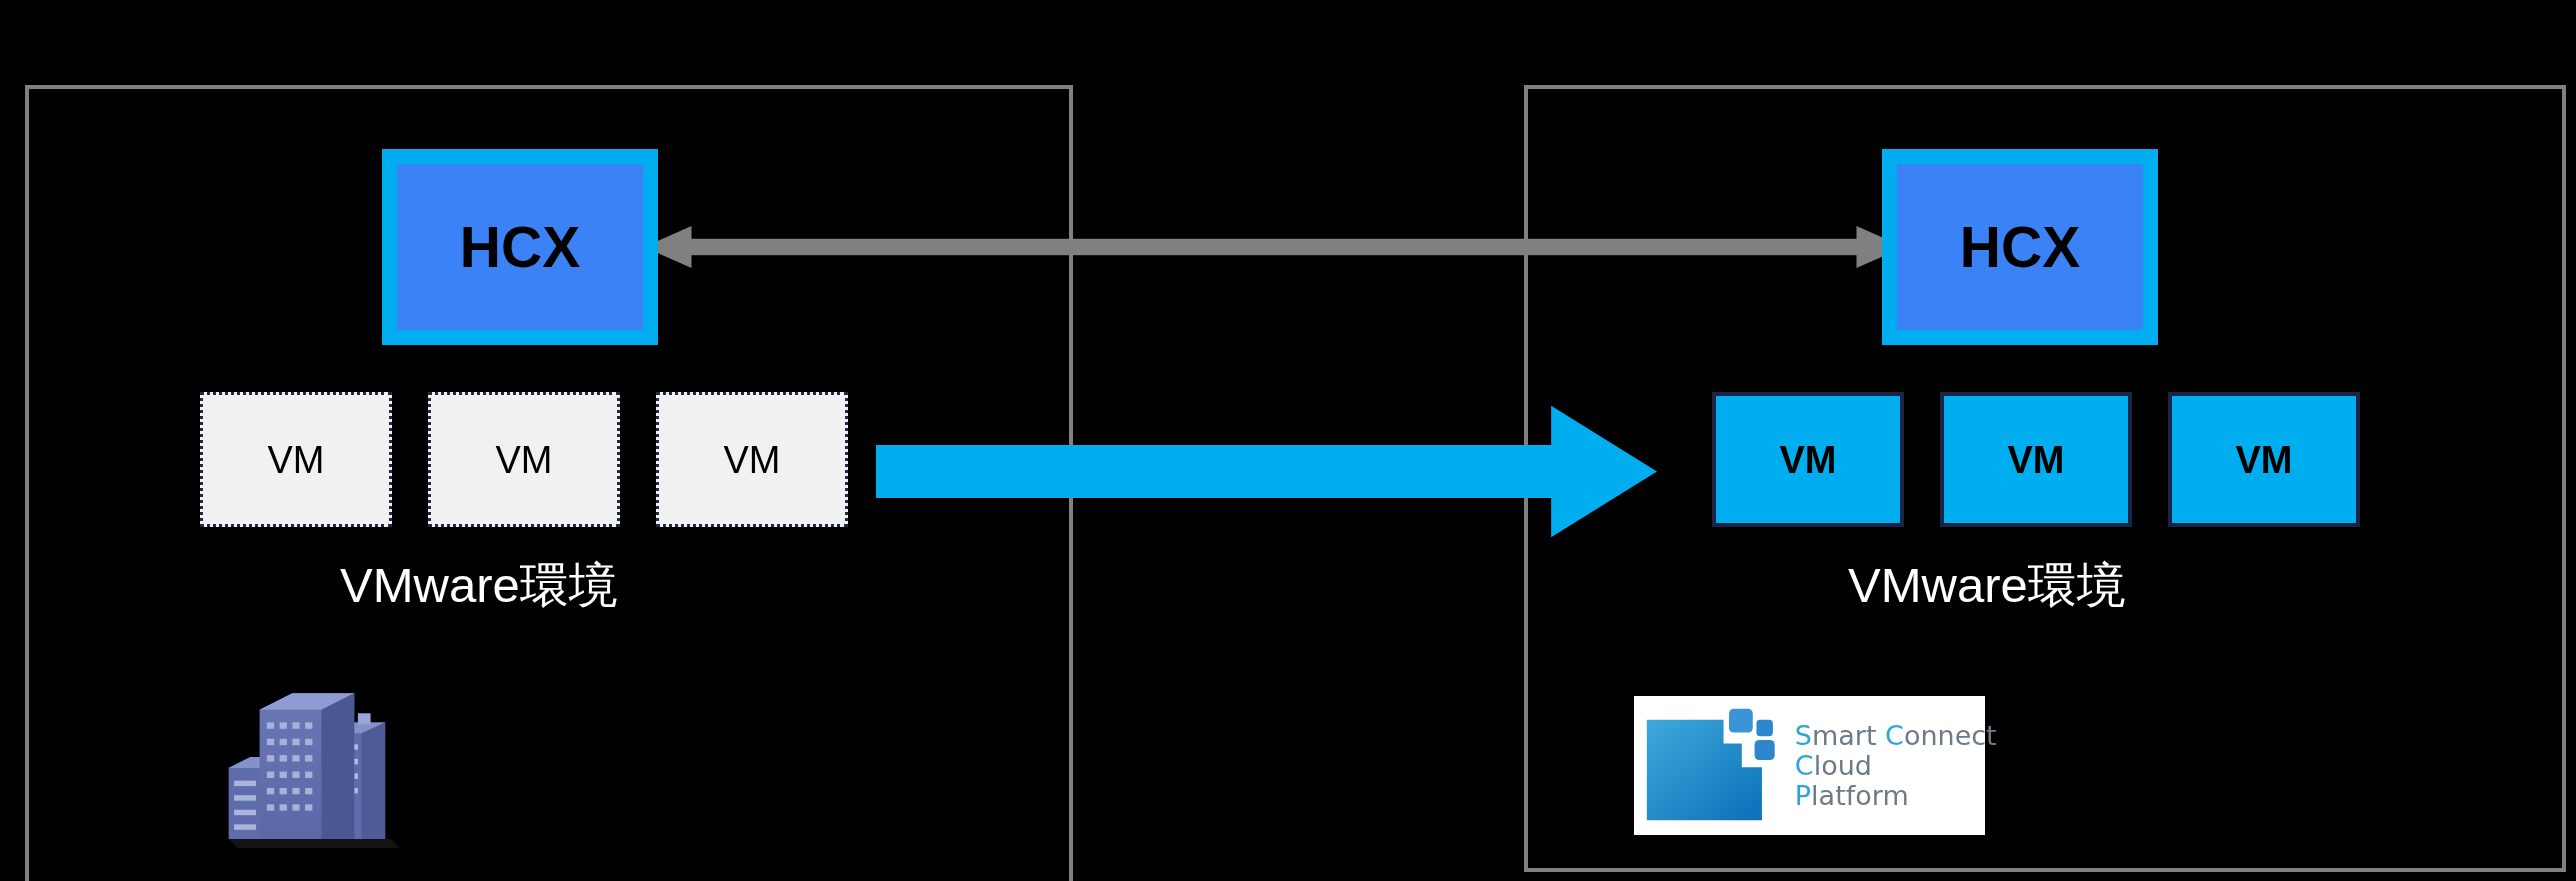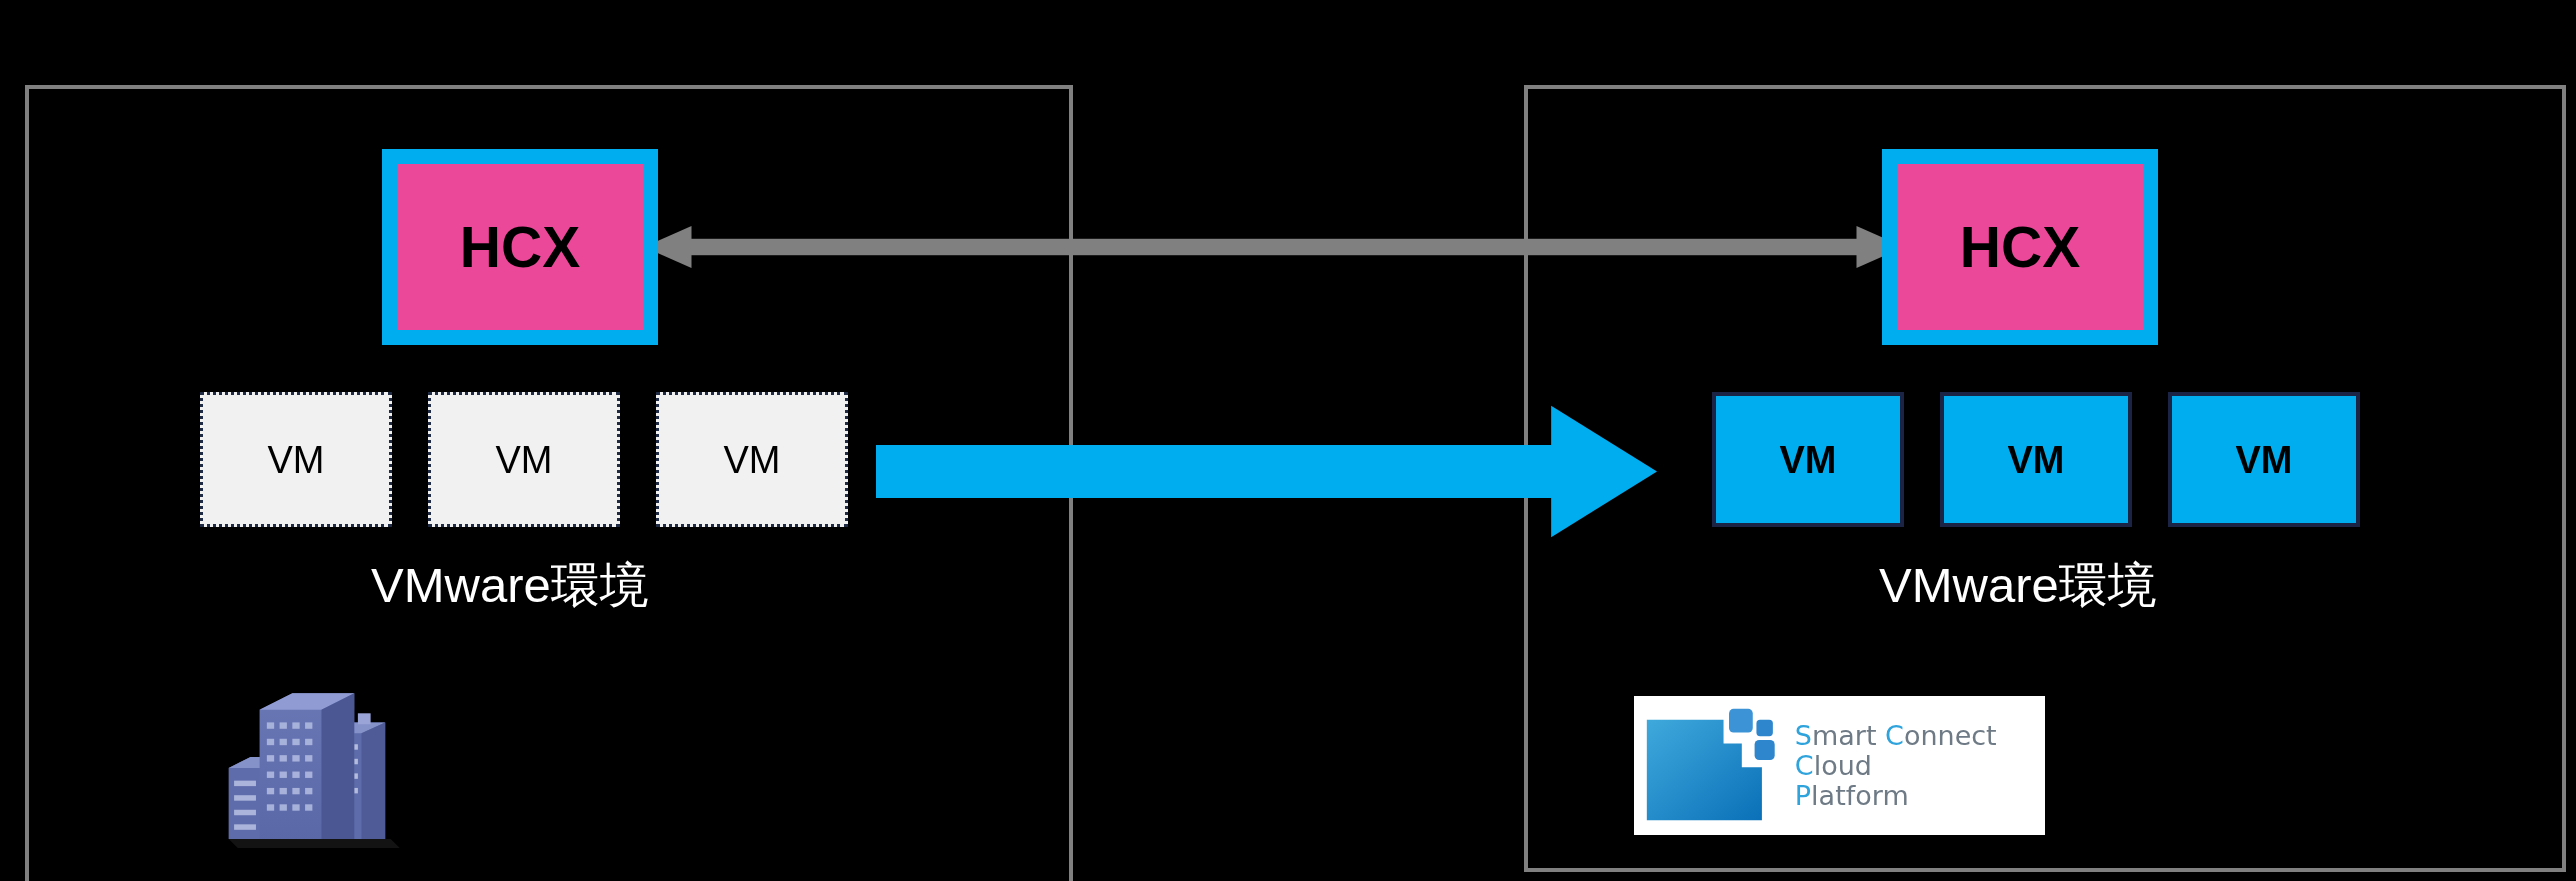--- a/index.html
+++ b/index.html
@@ -42,21 +42,21 @@
   .hcx-box {
     position: absolute;
     background: #00AEEF;
     padding: 14.6px;
     box-sizing: border-box;
     display: flex;
     align-items: center;
     justify-content: center;
   }
   .hcx-inner {
-    background: #ec4899;
+    background: #3b82f6;
     width: 100%;
     height: 100%;
     display: flex;
     align-items: center;
     justify-content: center;
   }
   .hcx-label {
     color: #000000;
     font-weight: bold;
     font-size: 57px;
@@ -114,21 +114,20 @@
   .vm-box.source .vm-label { font-weight: normal; }
   .vm-box.target .vm-label { font-weight: bold; }
 
   
   .env-caption {
     position: absolute;
     color: #FFFFFF;
     font-size: 49px;
     line-height: 1;
     white-space: nowrap;
-    margin-left: 31px;
   }
   #env-caption-onprem { left: 340px; top: 561px; }
   #env-caption-cloud  { left: 1848px; top: 561px; }
 
   
   #control-arrow {
     position: absolute;
     left: 644px;
     top: 226px;
     width: 1260px;
@@ -151,21 +150,21 @@
     top: 686px;
     width: 188px;
     height: 162px;
   }
 
   
   #scp-logo {
     position: absolute;
     left: 1634px;
     top: 696px;
-    width: 411px;
+    width: 351px;
     height: 139px;
     background: #FFFFFF;
     display: flex;
     align-items: center;
     box-sizing: border-box;
     padding: 27px 11px;
   }
   #scp-logo-mark {
     width: 137px;
     height: 117px;

